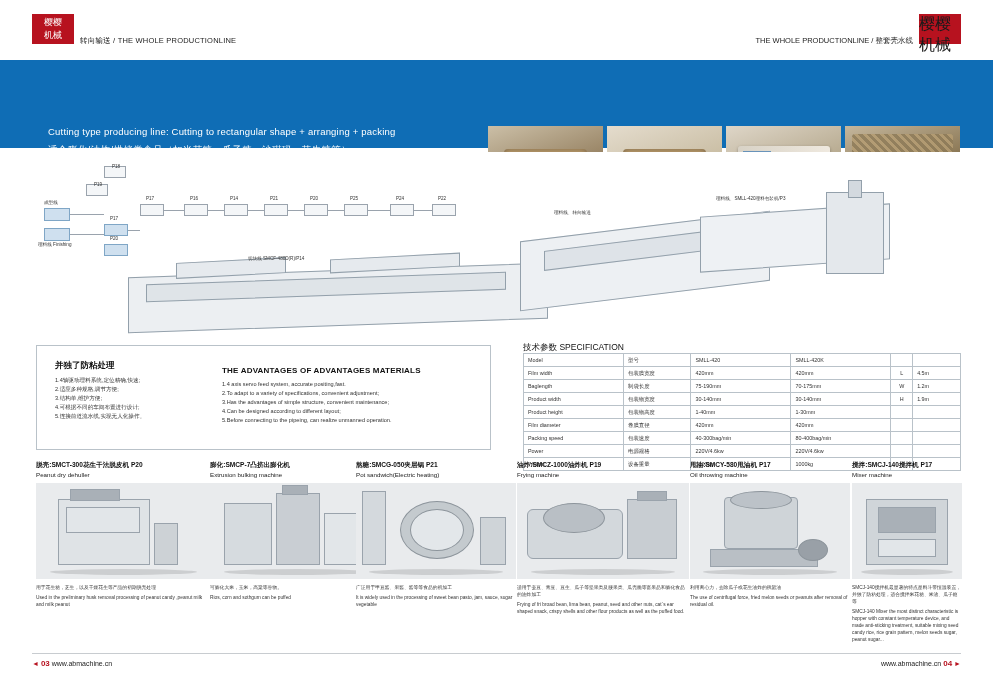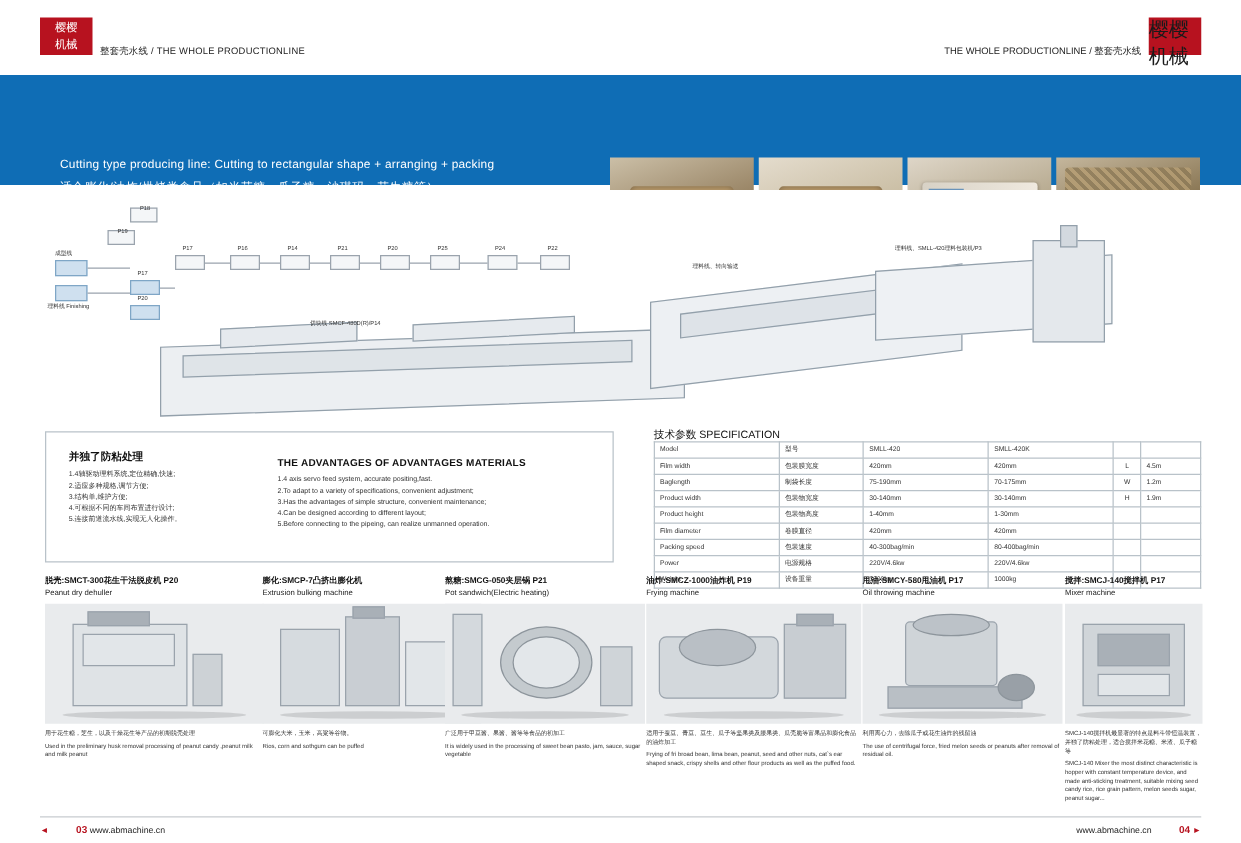--- a/index.html
+++ b/index.html
@@ -83,35 +83,35 @@
   .blk.d { background:#a9b0b7; }
   .blk.l { background:#e2e6e9; }
   .cyl { position:absolute; border-radius:50%; background:#b9c0c6; border:0.7px solid #8d959c;}
   .shadow { position:absolute; left:8%; bottom:4px; width:84%; height:6px; background:rgba(0,0,0,.12); border-radius:50%;}
 
   
   .footer { position:absolute; left:0; bottom:0; width:993px; height:30px; background:#fff; }
   .fline { position:absolute; left:32px; bottom:20px; width:929px; height:1px; background:#c8ccd0;}
   .fl-left { position:absolute; left:32px; bottom:6px; font-size:7px; color:#222;}
   .fl-right { position:absolute; right:32px; bottom:6px; font-size:7px; color:#222;}
-  .pg { color:#b7121f; font-weight:bold; font-size:8px;margin-left:20px;}
+  .pg { color:#b7121f; font-weight:bold; font-size:8px;}
   .arrowl { color:#b7121f; }
 </style>
 </head>
 <body>
 
 <div class="page">
 
   <div class="topbar">
     <div class="logo-box">
       <div class="cn">樱樱</div>
       <div class="cn">机械</div>
     </div>
     <div class="logo-text">
-      <span>整套壳水线</span>
+      <span>转向输送</span>
       <span>/ THE WHOLE PRODUCTIONLINE</span>
     </div>
     <div class="logo-box-r">
       <div class="cn">樱樱</div>
       <div class="cn">机械</div>
     </div>
     <div class="logo-text-r">THE WHOLE PRODUCTIONLINE / 整套壳水线</div>
   </div>
 
   <div class="leftblock"></div>

